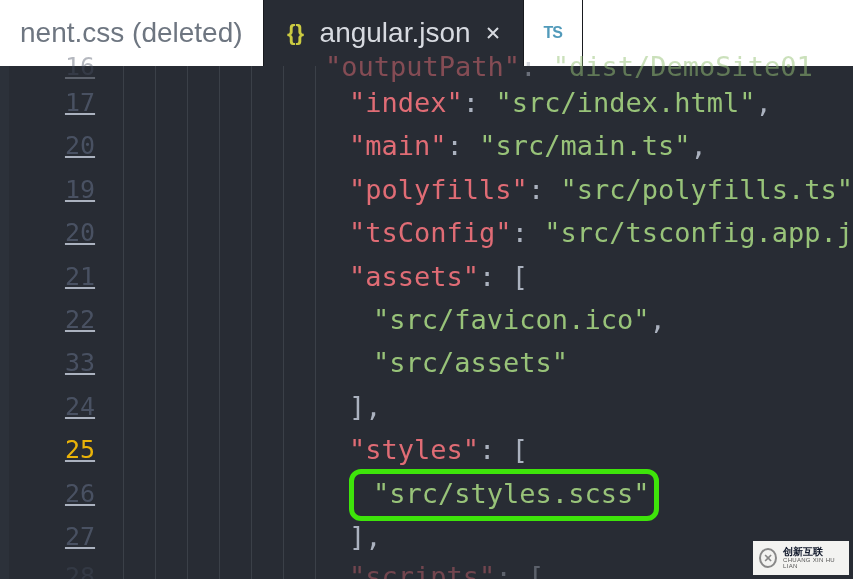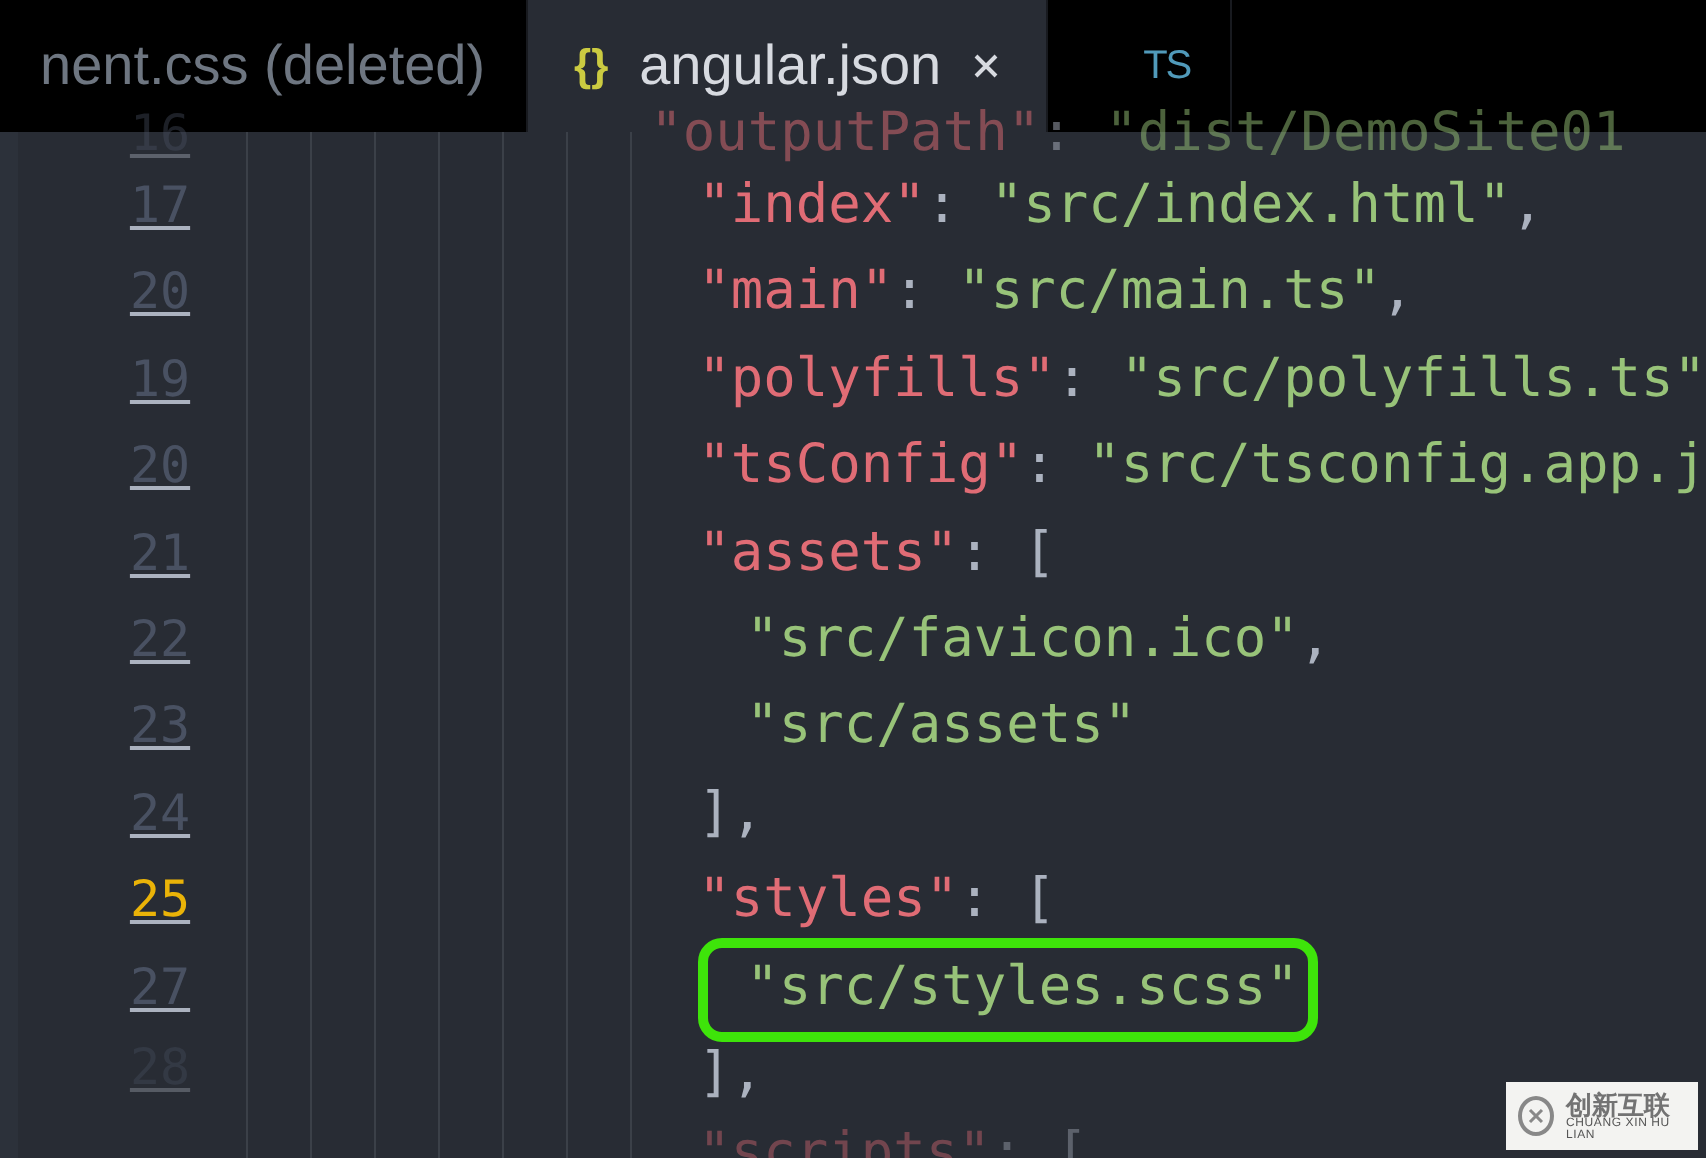--- a/index.html
+++ b/index.html
@@ -3,38 +3,37 @@
 <meta charset="utf-8">
 <style>
   * { margin: 0; padding: 0; box-sizing: border-box; }
   html, body {
     width: 853px; height: 579px; overflow: hidden;
     background: #282c34; color: #abb2bf;
     font-family: "Menlo", "Consolas", monospace;
     font-size: 27px;
   }
   .tabbar {
-    display: flex; height: 66px; background: #000000;
+    display: flex; height: 66px; background: #ffffff;
     align-items: stretch; overflow: hidden;
   }
   .tab {
     display: flex; align-items: center; gap: 12px;
     padding: 0 20px; color: #6e7681; white-space: nowrap;
     border-right: 1px solid #181a1f;
     font-family: -apple-system, "Segoe UI", sans-serif;
     font-size: 28px;
   }
   .tab.active { background: #282c34; color: #d7dae0; }
   .tab .icon { width: 24px; height: 24px; display:flex; align-items:center; justify-content:center; }
   .tab .close { width: 20px; height:20px; display:flex; align-items:center; justify-content:center; color:#d7dae0; }
   .tab:not(.active) .close { display:none; }
   .ts-badge {
-    font-weight: 400; font-size: 20px; color: #519aba;
+    font-weight: 700; font-size: 16px; color: #519aba;
     letter-spacing: -1px;
-    margin-left: 28px;
   }
   .braces { color: #cbcb41; font-size: 22px; font-weight:600; }
 
   .editor {
     display: flex; height: calc(579px - 66px);
     position: relative;
   }
   .left-gutter {
     width: 10px; background: #2c313a;
   }
@@ -114,23 +113,24 @@
 <div class="editor">
   <div class="left-gutter"></div>
   <div class="gutter">
     <div class="lineno" style="height:15px;line-height:1px;opacity:.4">16</div>
     <div class="lineno">17</div>
     <div class="lineno">20</div>
     <div class="lineno">19</div>
     <div class="lineno">20</div>
     <div class="lineno">21</div>
     <div class="lineno">22</div>
-    <div class="lineno">23</div>
+    <div class="lineno">33</div>
     <div class="lineno">24</div>
     <div class="lineno" style="color:#eab308">25</div>
+    <div class="lineno">26</div>
     <div class="lineno">27</div>
     <div class="lineno" style="height:20px;line-height:38px;opacity:.35">28</div>
   </div>
 
   <div class="indent-guides">
     <div class="guide" style="left:10px"></div>
     <div class="guide" style="left:42px"></div>
     <div class="guide" style="left:74px"></div>
     <div class="guide" style="left:106px"></div>
     <div class="guide" style="left:138px"></div>
@@ -157,17 +157,17 @@
     <div class="line"><span class="pad w24"></span><span class="p">],</span></div>
     <div class="line"><span class="pad w24"></span><span class="k">"styles"</span><span class="p">: </span><span class="p">[</span></div>
     <div class="line"><span class="pad w24"></span><span class="pad w24"></span><span class="s">"src/styles.scss"</span></div>
     <div class="line"><span class="pad w24"></span><span class="p">],</span></div>
     <div class="line" style="height:20px;line-height:38px;opacity:.4"><span class="pad w24"></span><span class="k">"scripts"</span><span class="p">: </span><span class="p">[</span></div>
   </div>
 
   <div class="watermark">
     <div class="wm-logo">✕</div>
     <div class="wm-txt">
-      <div style="font-size:13px;font-weight:600;color:#737373">创新互联</div>
+      <div style="font-size:10px;font-weight:600;color:#0f172a">创新互联</div>
       <div style="font-size:6px;letter-spacing:.3px">CHUANG XIN HU LIAN</div>
     </div>
   </div>
 </div>
 
 </body></html>

